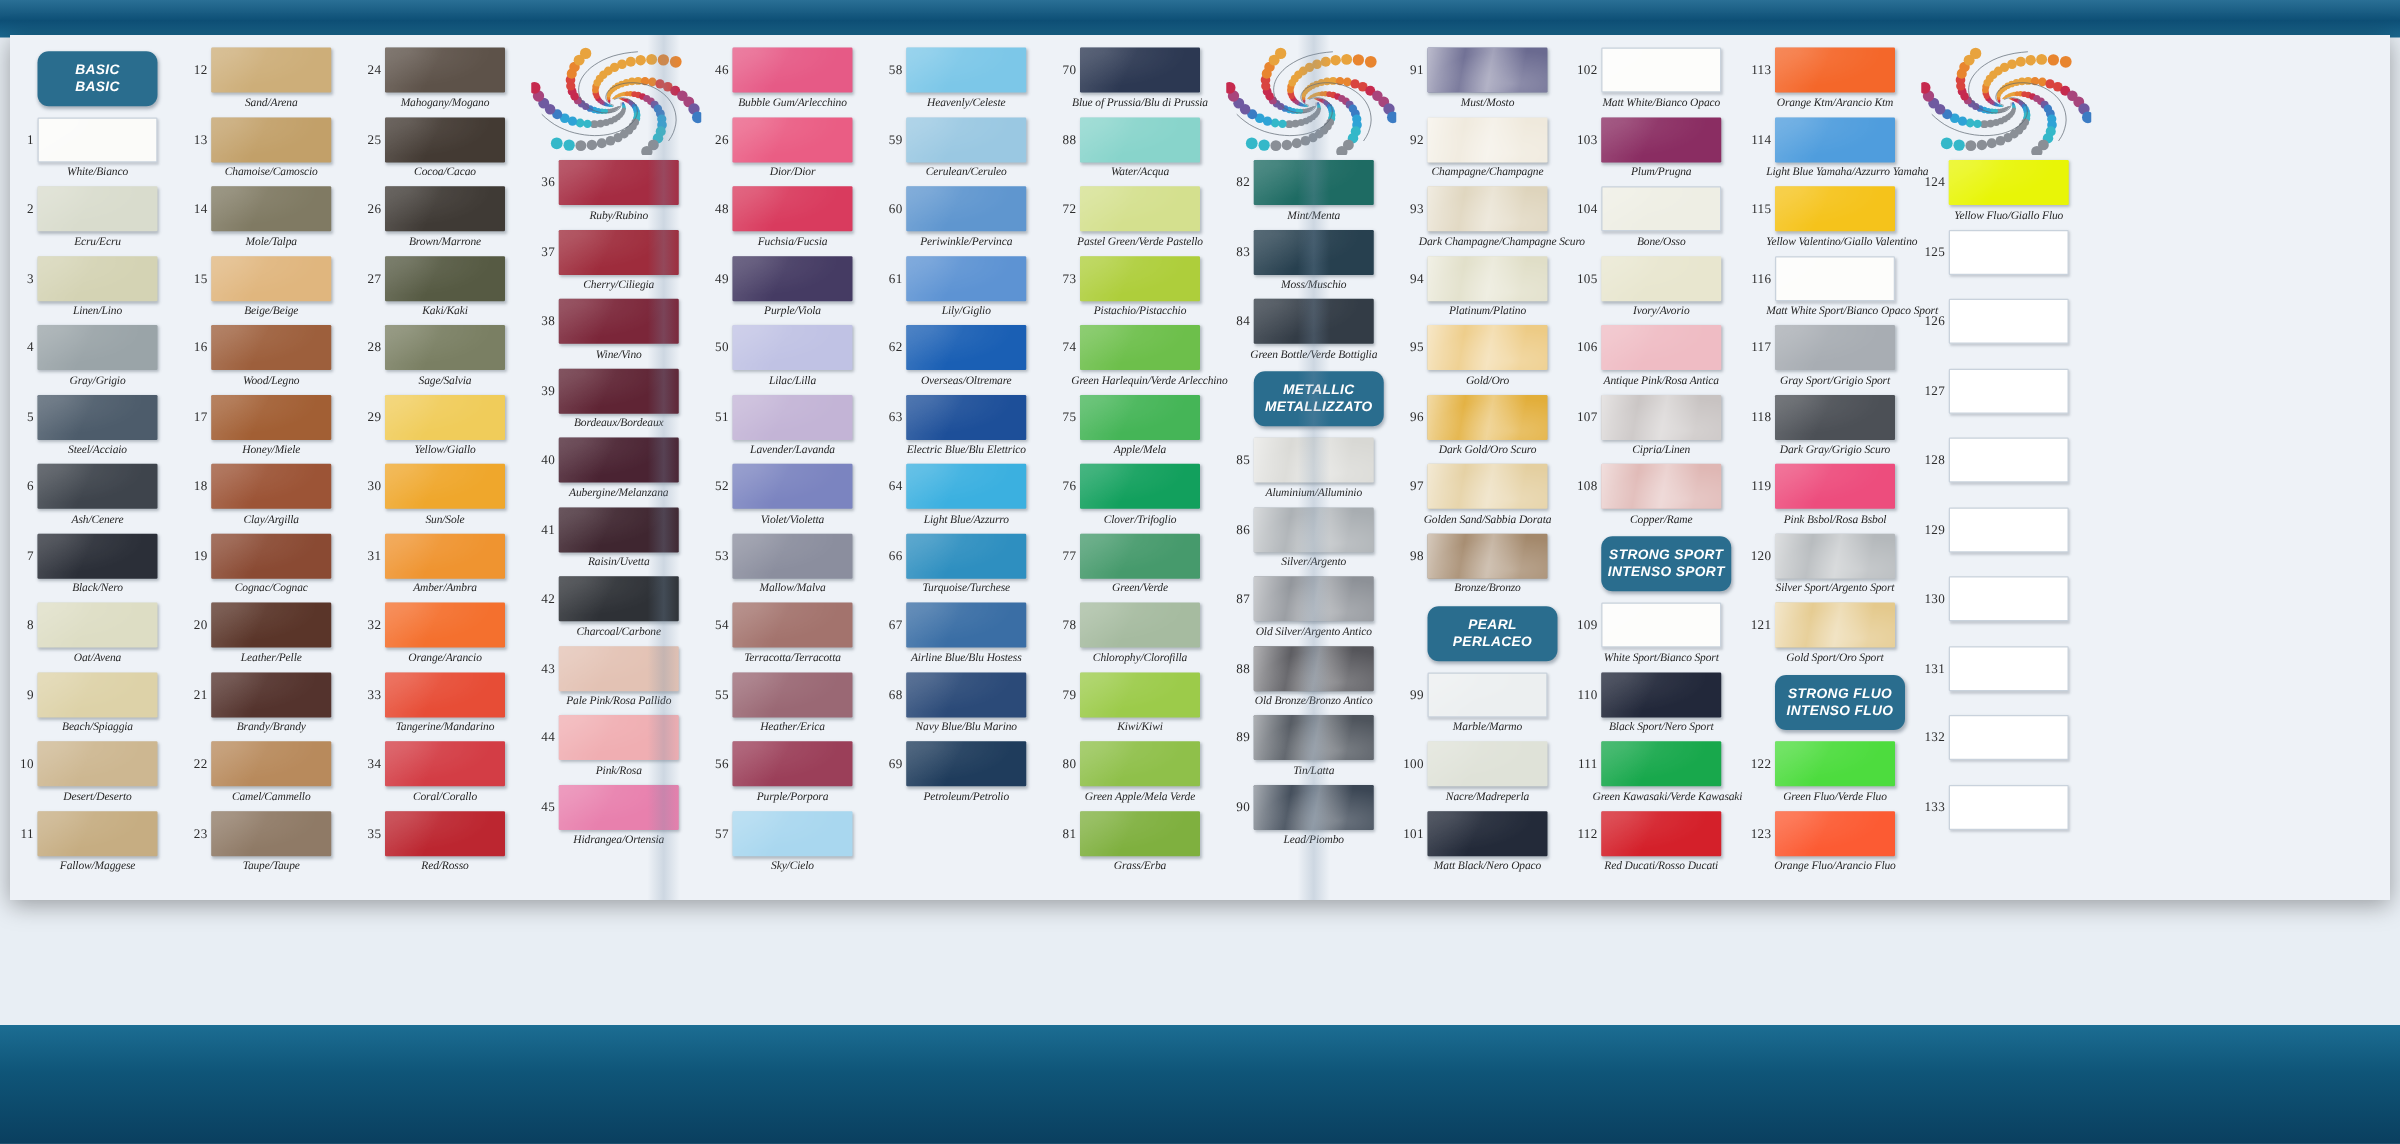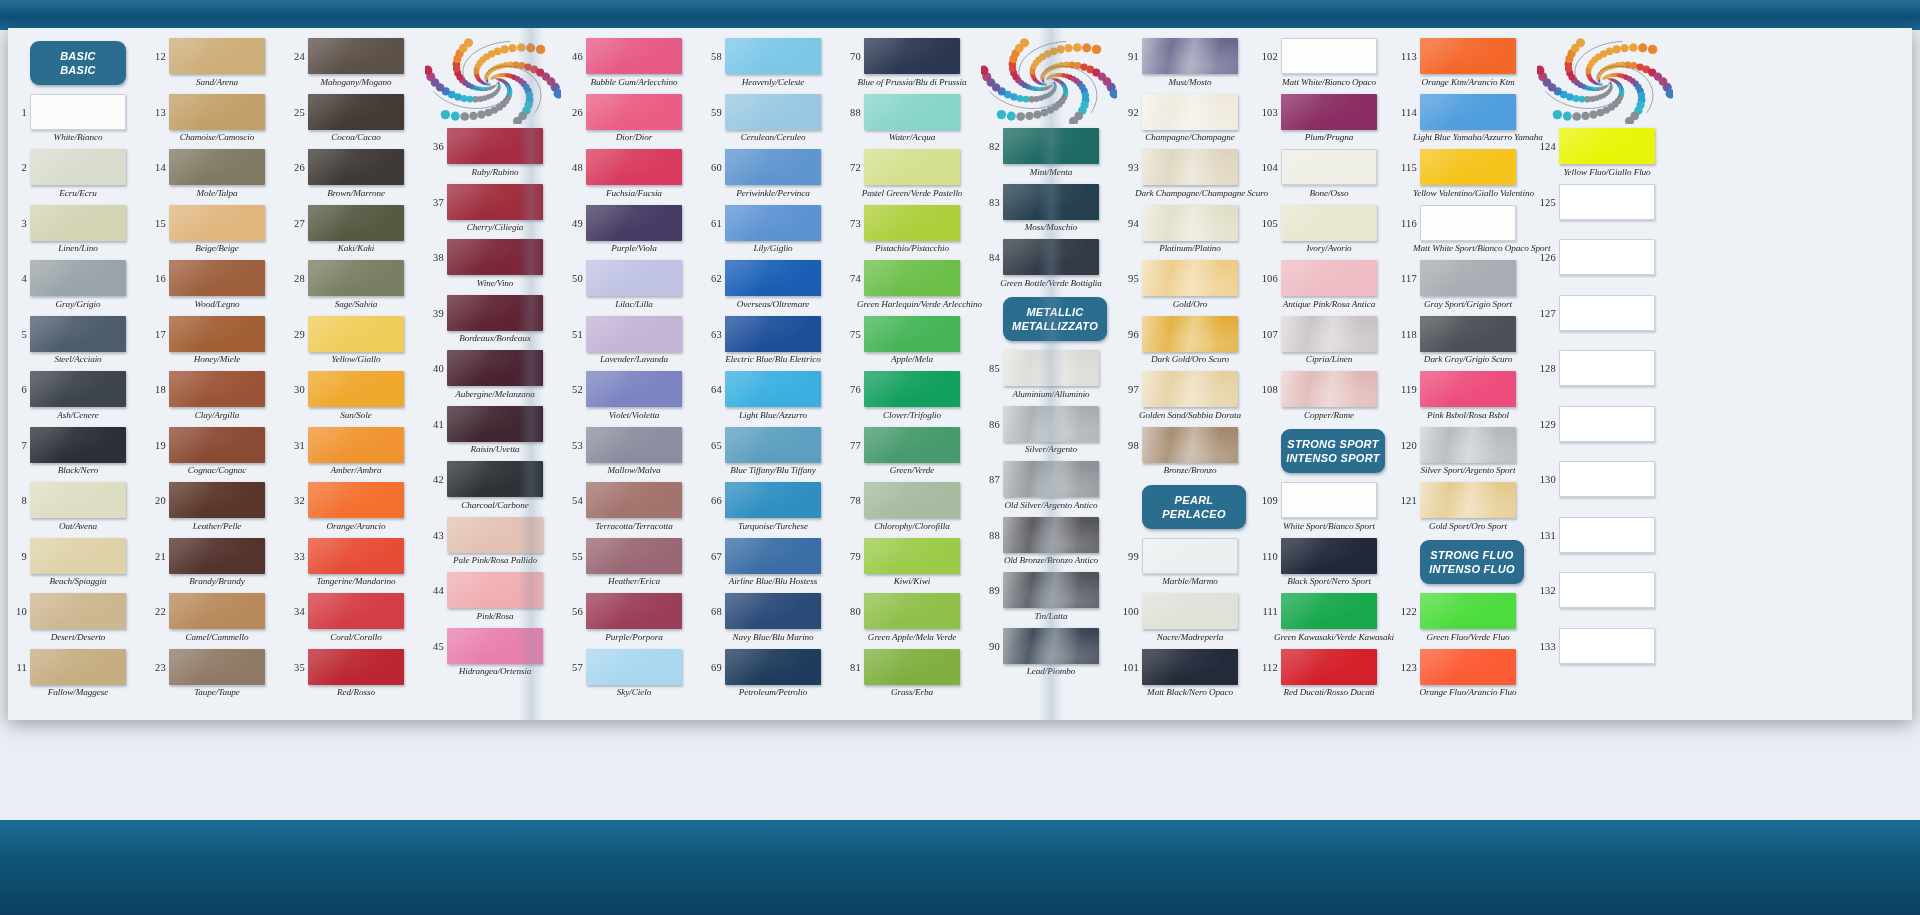--- a/index.html
+++ b/index.html
@@ -777,27 +777,20 @@
             </div>
           </div>
           <div class="cell">
             <div class="num">64</div>
             <div class="swatchwrap">
               <div class="swatch" style="background: rgb(59, 176, 224);"></div>
               <div class="cname">Light Blue/Azzurro</div>
             </div>
           </div>
           <div class="cell">
-            <div class="num">65</div>
-            <div class="swatchwrap">
-              <div class="swatch" style="background: rgb(93, 159, 192);"></div>
-              <div class="cname">Blue Tiffany/Blu Tiffany</div>
-            </div>
-          </div>
-          <div class="cell">
             <div class="num">66</div>
             <div class="swatchwrap">
               <div class="swatch" style="background: rgb(46, 143, 192);"></div>
               <div class="cname">Turquoise/Turchese</div>
             </div>
           </div>
           <div class="cell">
             <div class="num">67</div>
             <div class="swatchwrap">
               <div class="swatch" style="background: rgb(58, 110, 165);"></div>

